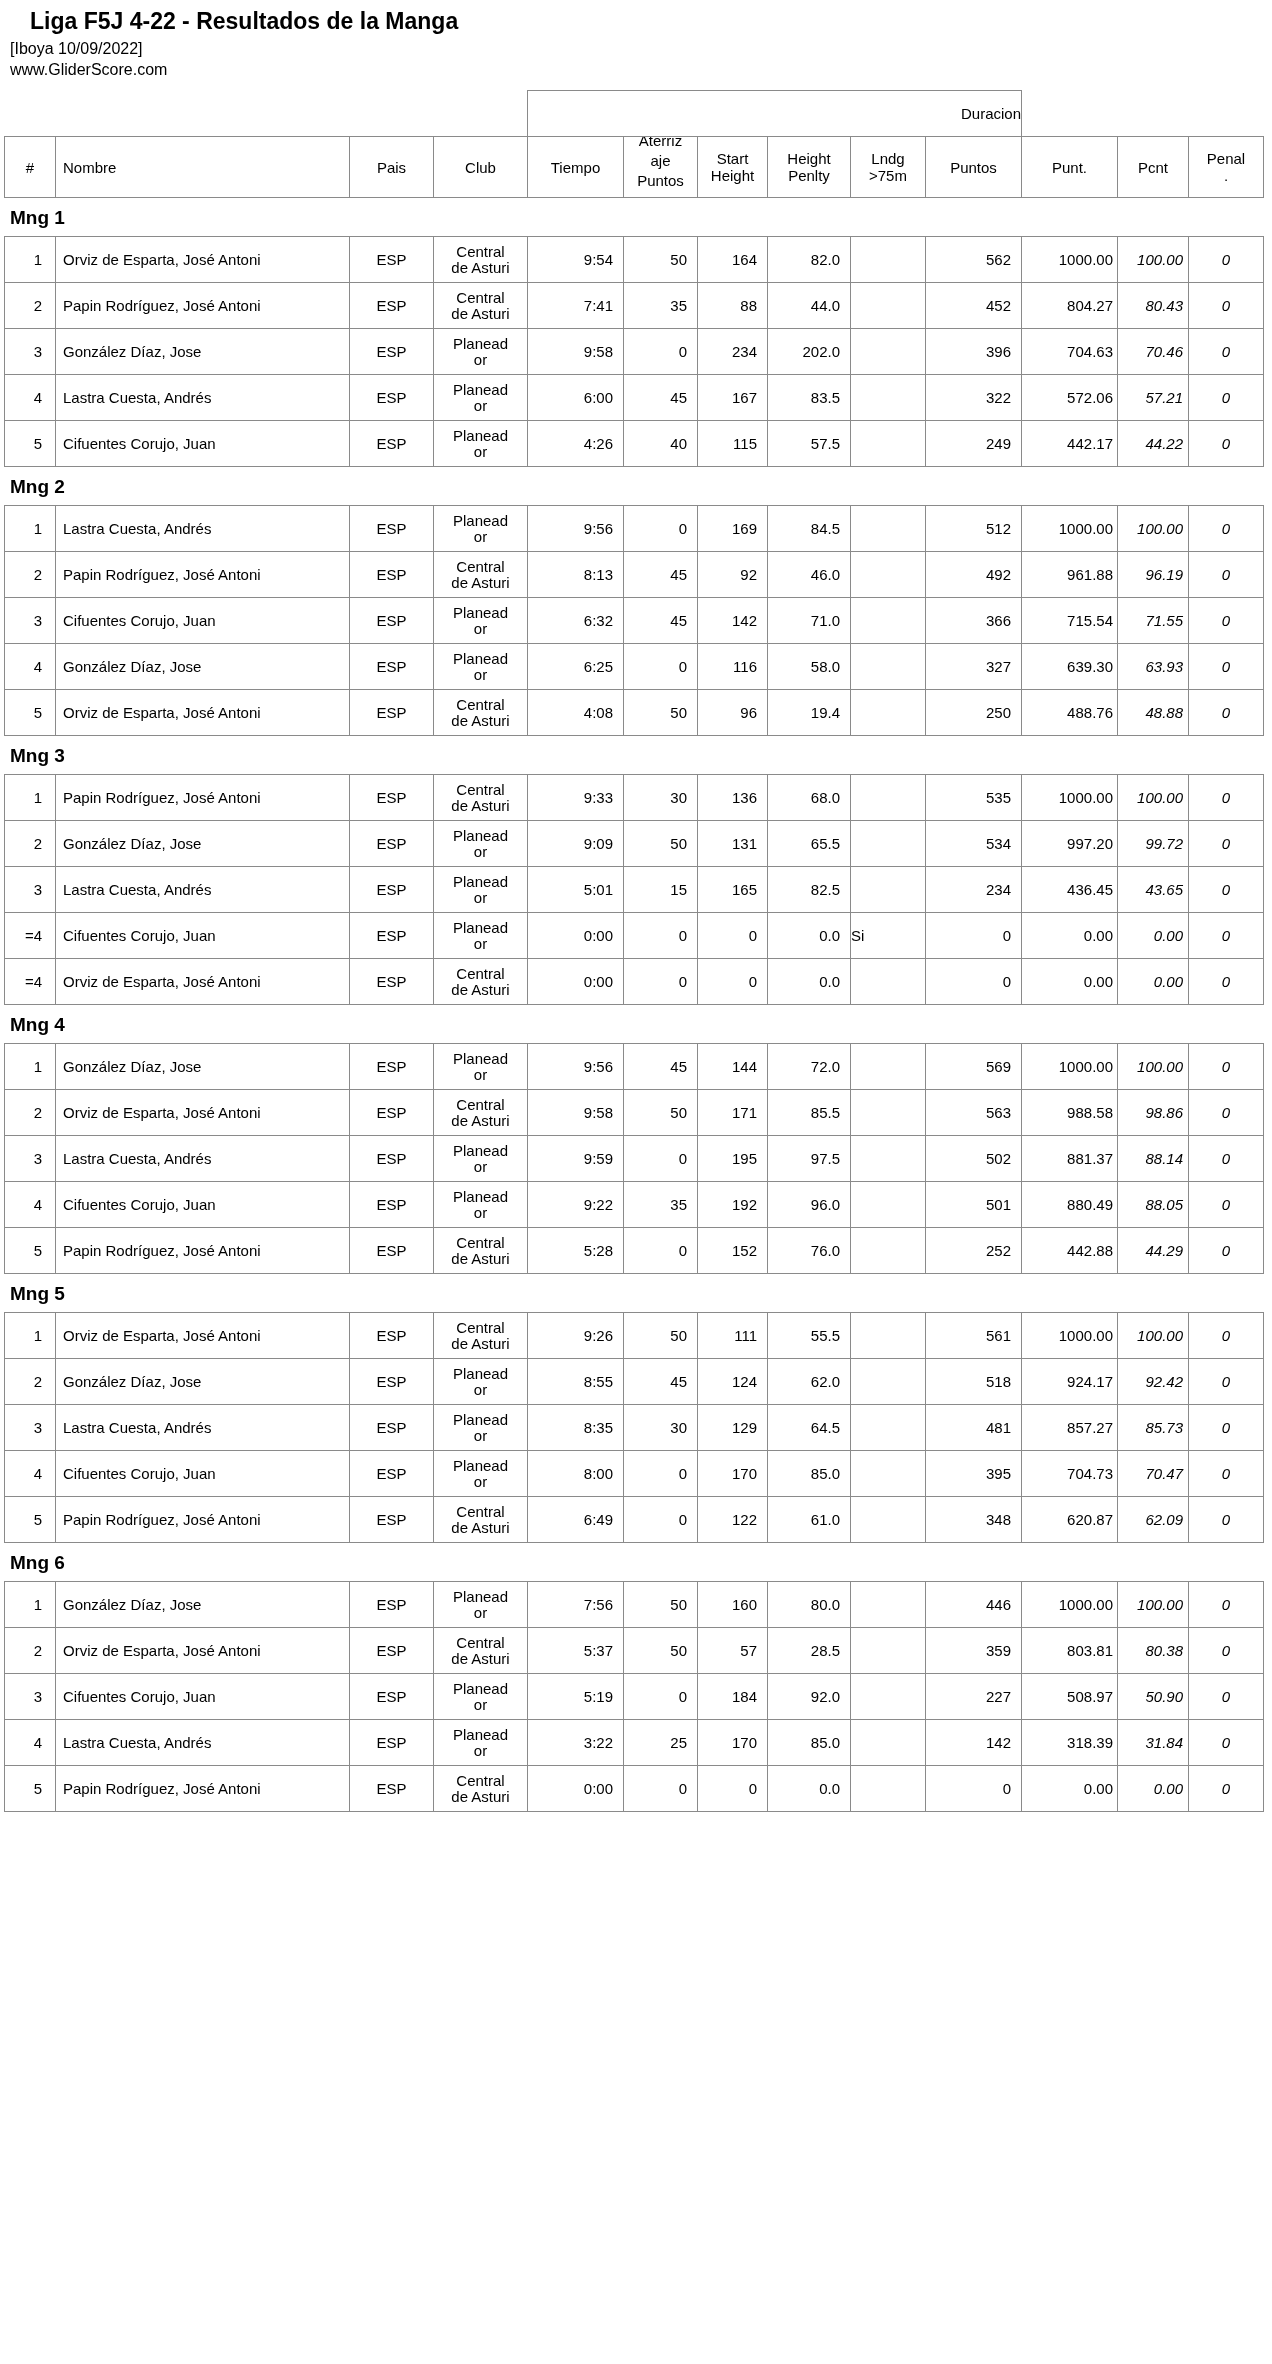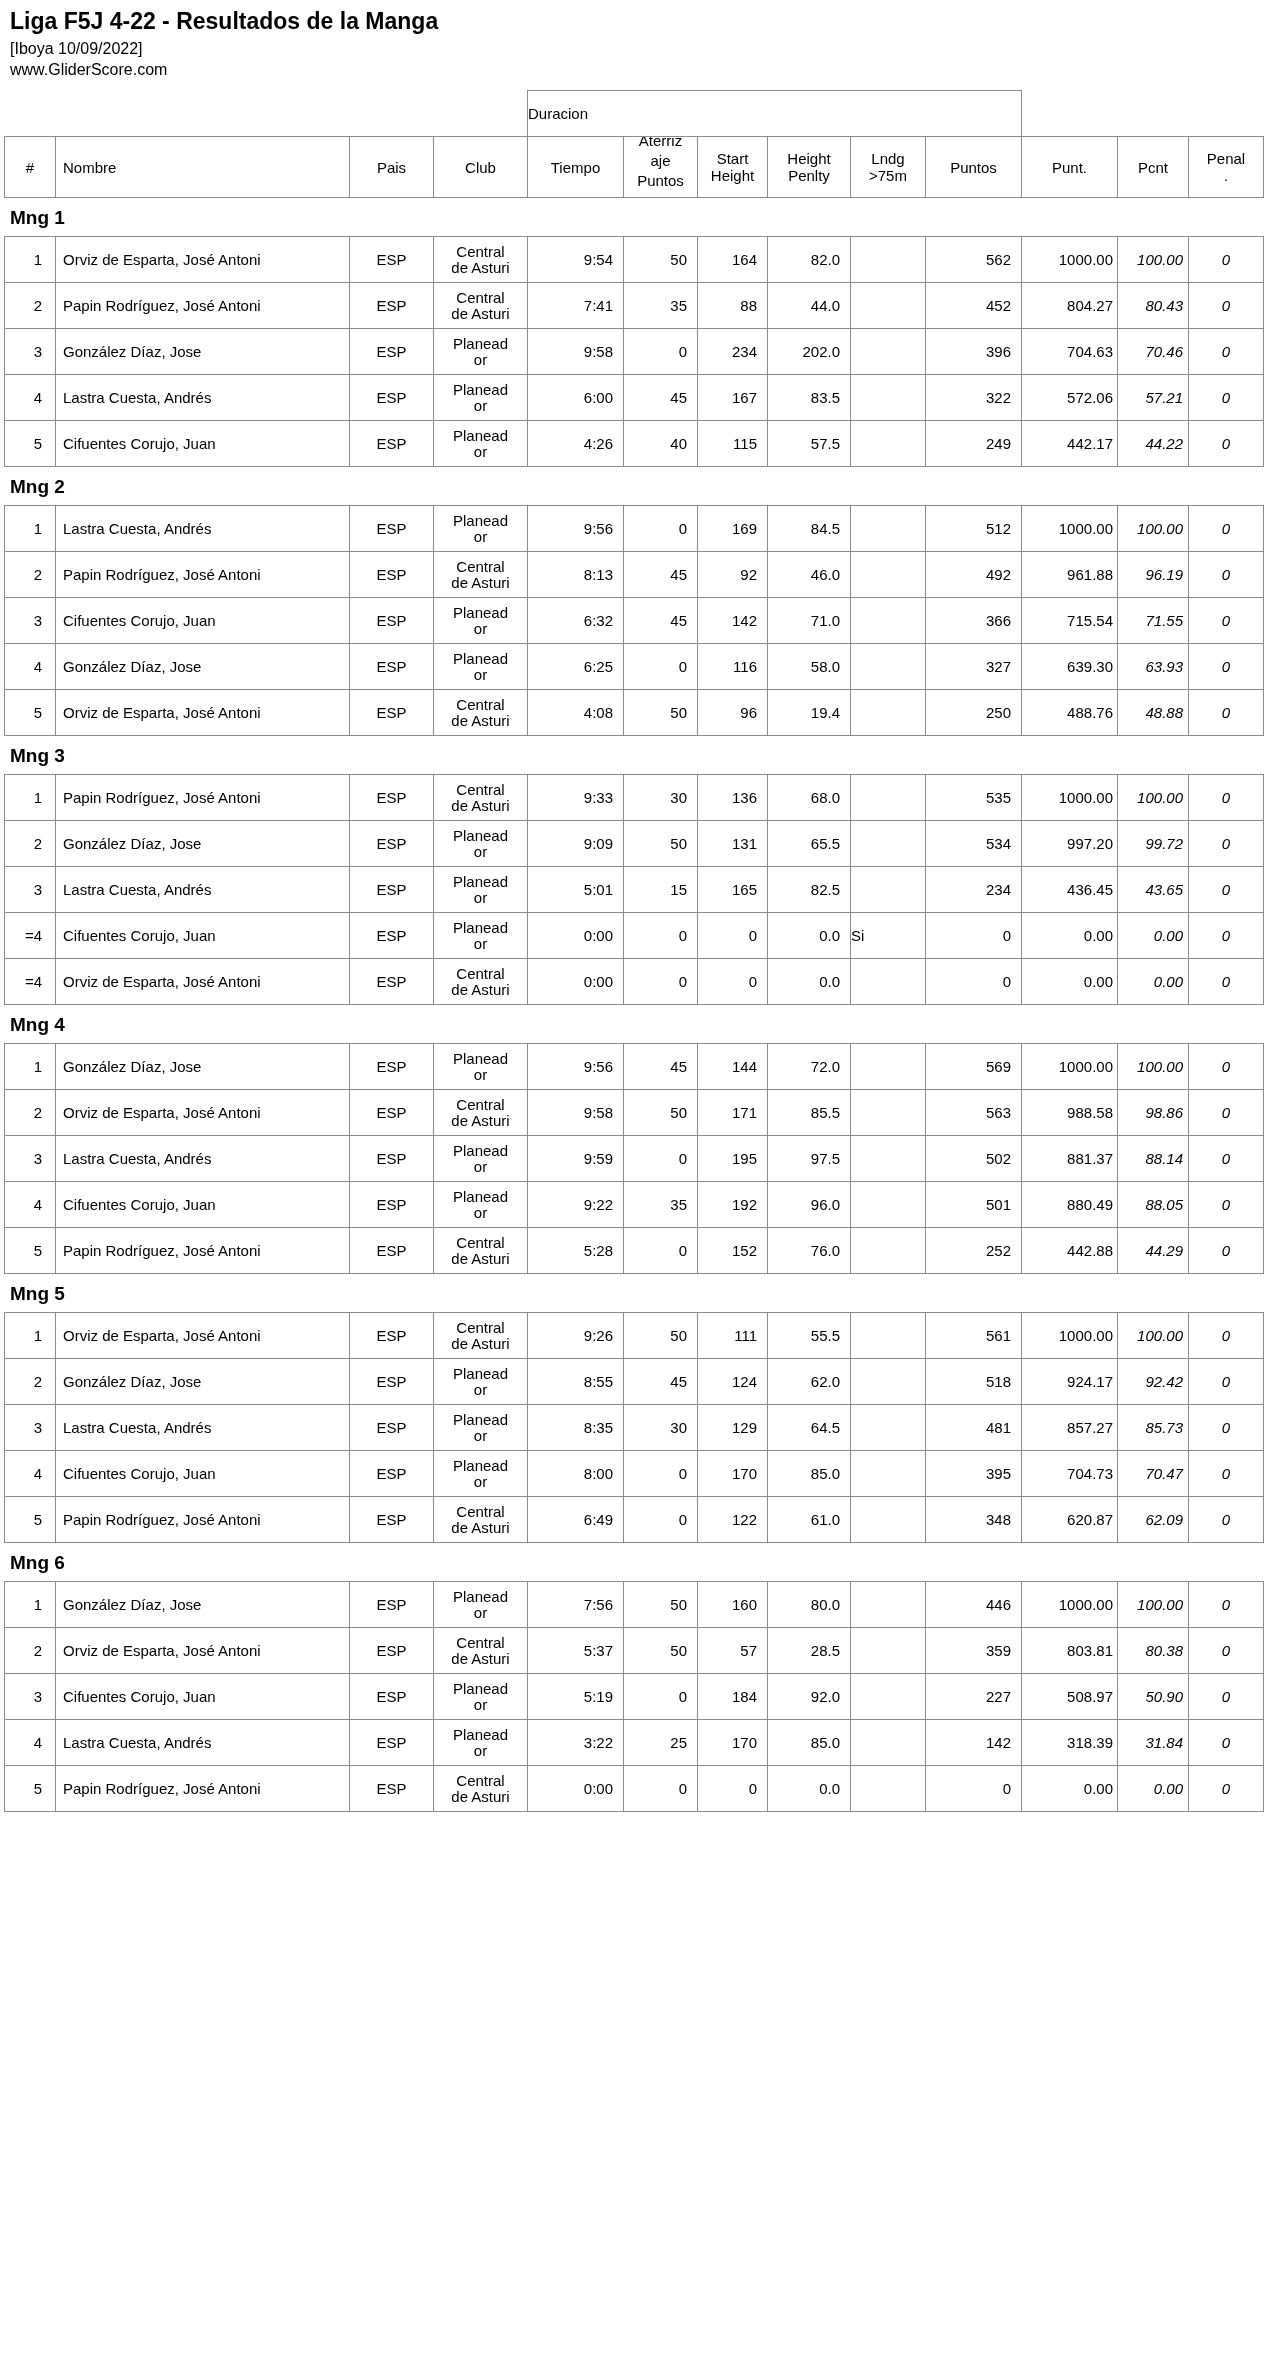--- a/index.html
+++ b/index.html
@@ -1,30 +1,30 @@
 <!DOCTYPE html>
 <html><head>
 <meta charset="utf-8">
 <style>
   html,body { margin:0; padding:0; background:#fff; }
   body { font-family:"Liberation Sans", sans-serif; color:#000; }
   .page { width:1272px; height:2364px; background:#fff; overflow:hidden; }
 
   .doc-header { padding:8px 0 0 10px; }
-  .doc-title { font-size:23px; font-weight:bold; line-height:27px; letter-spacing:0; }
+  .doc-title { font-size:23px; font-weight:bold; line-height:27px; letter-spacing:0;margin-left:20px; }
   .doc-sub   { font-size:16px; line-height:21px; margin-top:3px; }
   .doc-site  { font-size:16px; line-height:21px; }
 
   table { border-collapse:collapse; table-layout:fixed; margin-left:4px; }
   td { border:1px solid #8a8a8a; font-size:15px; vertical-align:middle; padding:0; overflow:hidden; }
 
   
   .hdr-table { margin-top:10px; }
   .nob { border:none; }
-  .group-cell { height:45px; text-align:left; font-size:15px; }
+  .group-cell { height:45px; text-align:right; font-size:15px; }
   .hcell { height:53px; text-align:center; line-height:17px; white-space:pre-line; }
   .h-name { text-align:left; padding-left:7px; }
   .h-aterr { vertical-align:top; }
   .h-aterr .clip { display:block; position:relative; top:-6px; line-height:20px; white-space:pre-line; text-align:center; }
 
   
   .round-title { font-size:19px; font-weight:bold; margin:9px 0 7px 10px; }
   .data-table td { height:45px; }
   .c-pos   { text-align:right; padding-right:13px; }
   .c-name  { text-align:left;  padding-left:7px; }

